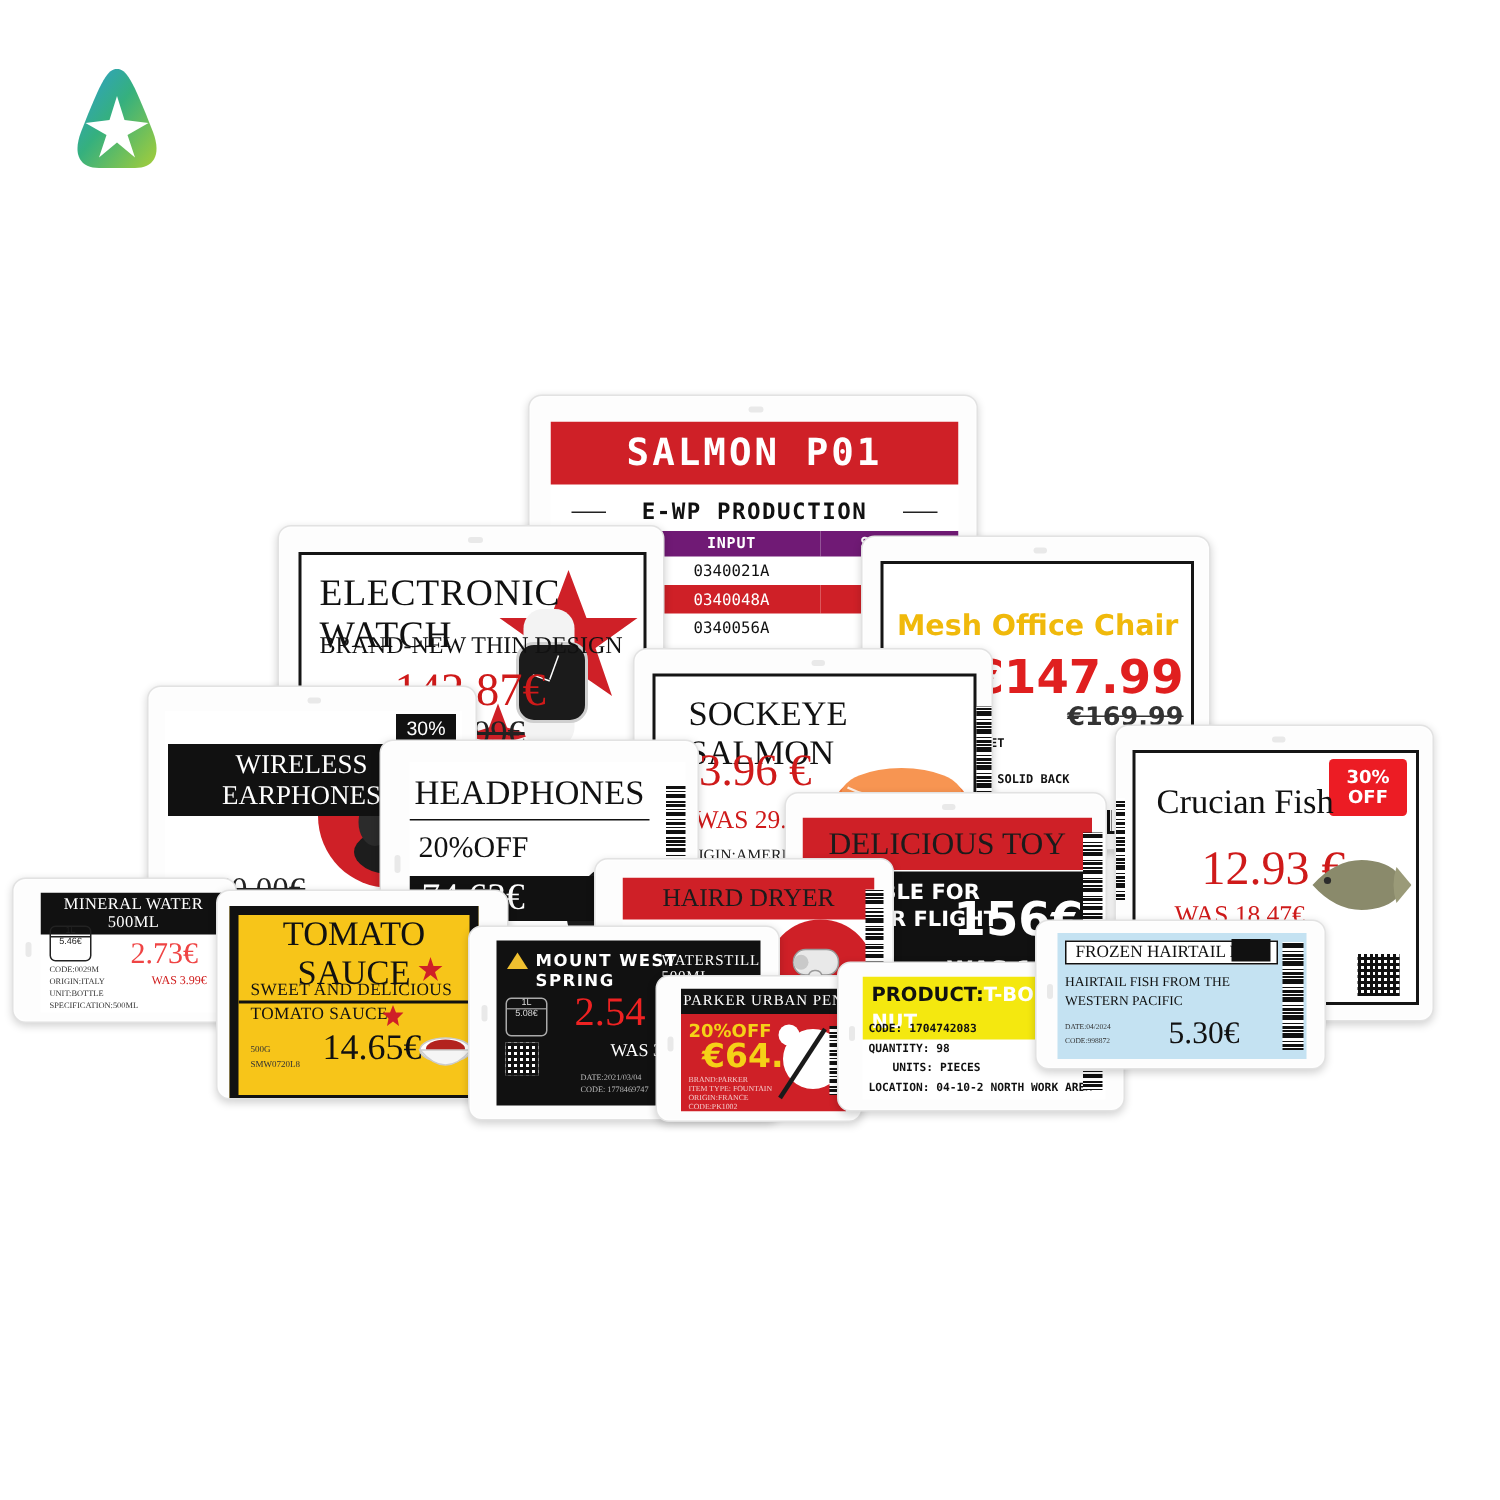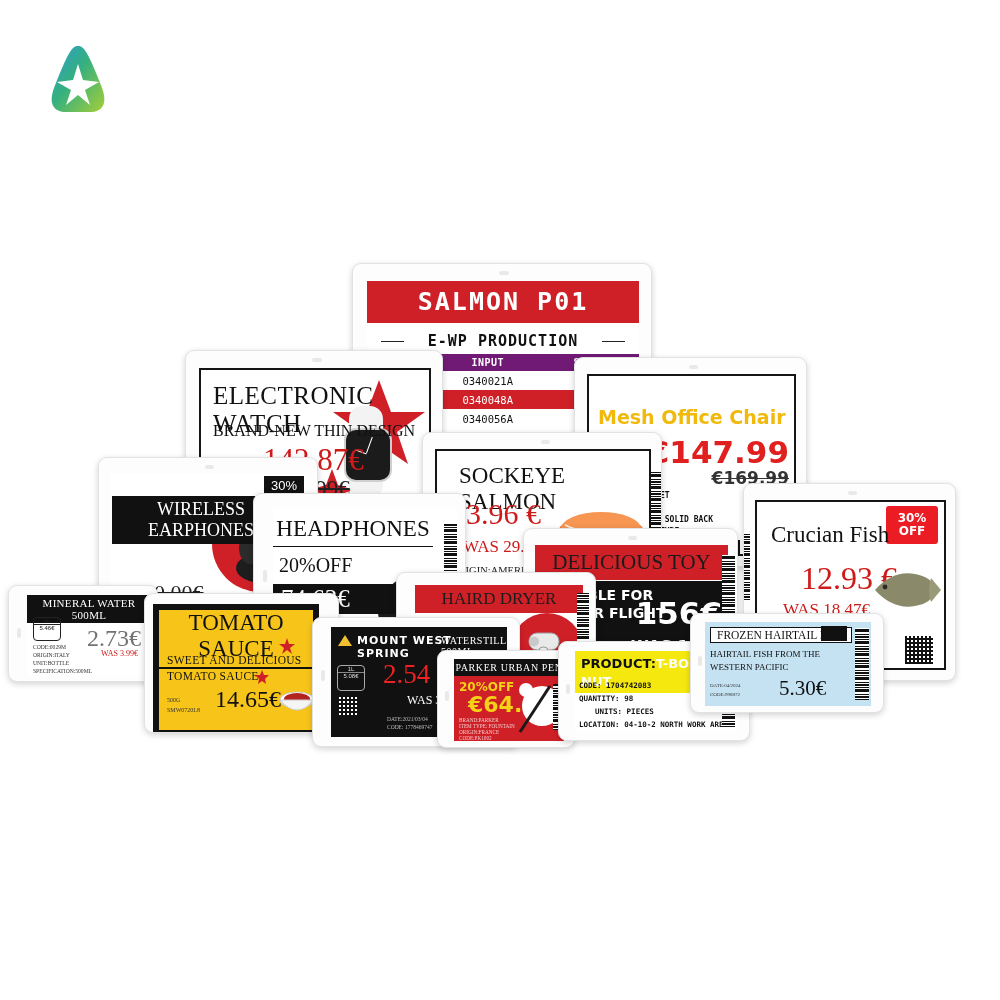--- a/index.html
+++ b/index.html
@@ -140,21 +140,21 @@
   #tag-heli .spec{font-family:"DejaVu Sans Mono",monospace;font-size:8px;line-height:1.5;}
   #tag-heli .price{font-family:"DejaVu Sans",sans-serif;font-weight:bold;font-size:31px;}
   #tag-heli .was{font-family:"DejaVu Sans",sans-serif;font-weight:bold;font-size:16px;}
 
   
   #tag-dryer .hdr{background:#cf2027;color:#1b1b1b;font-size:17px;text-align:center;padding:4px 0;}
   #tag-dryer .price{font-size:23px;color:#cf1a1a;}
 
   
   #tag-water .hdr{background:#111;color:#fff;font-size:11px;text-align:center;padding:2px 0;letter-spacing:.3px;}
-  #tag-water .price{font-size:24px;color:#737373;}
+  #tag-water .price{font-size:20px;color:#ef4444;}
   #tag-water .was{font-size:8px;color:#cf1a1a;}
   #tag-water .spec{font-size:5.6px;color:#333;line-height:1.5;}
 
   
   #tag-tomato .screen{background:#f7c519;border:6px solid #111;}
   #tag-tomato .title{font-size:23px;color:#111;text-align:center;border-bottom:2px solid #111;padding-bottom:5px;}
   #tag-tomato .desc{font-size:11.5px;color:#111;line-height:1.5;letter-spacing:.3px;}
   #tag-tomato .price{font-size:24px;color:#111;}
   #tag-tomato .spec{font-size:6px;color:#333;line-height:1.5;}
 

